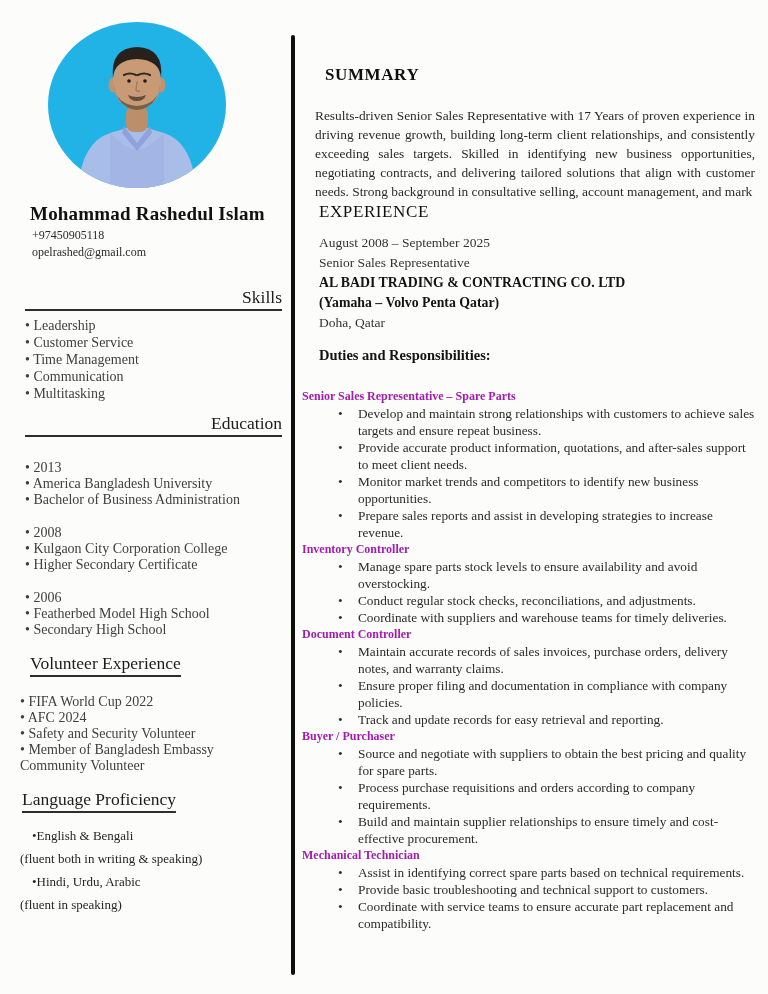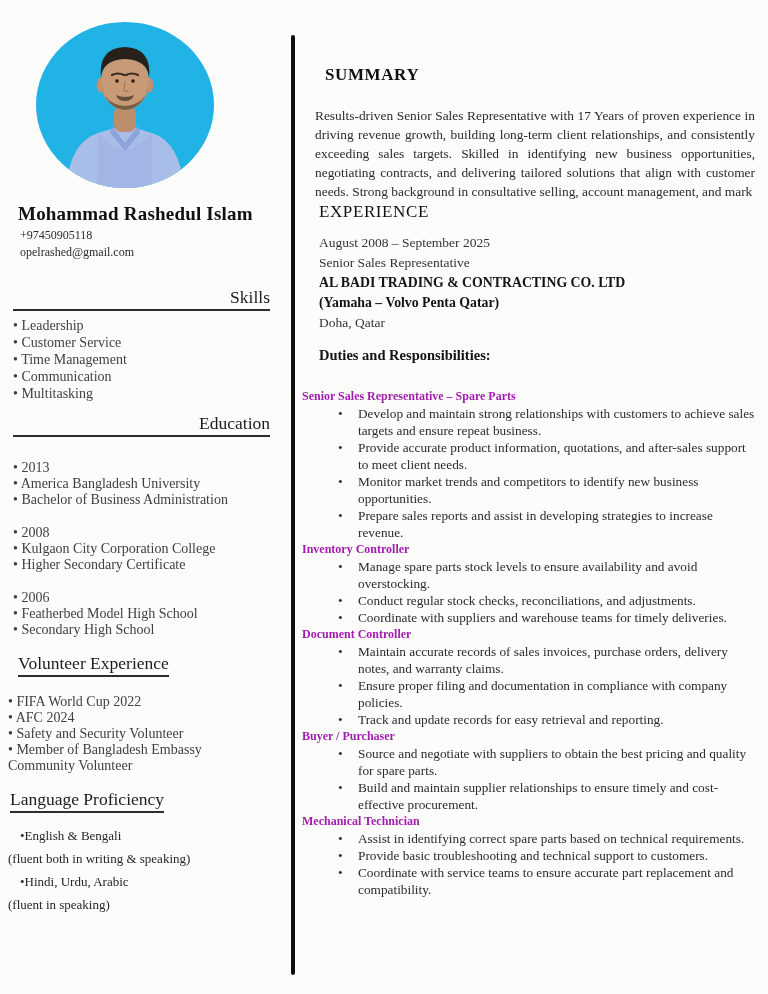--- a/index.html
+++ b/index.html
@@ -14,21 +14,21 @@
   }
 
   
   .divider {
     position: absolute; left: 291px; top: 35px;
     width: 4px; height: 940px;
     background: #0e0e0e; border-radius: 2px;
   }
 
   
-  .left-col { position: absolute; left: 0; top: 0; width: 290px; }
+  .left-col { position: absolute; left: 12px; top: 0; width: 290px; }
 
   .photo-wrap {
     width: 178px; height: 166px;
     margin: 22px 0 0 36px;
     border-radius: 50%;
     overflow: hidden;
   }
   .photo-wrap svg { display: block; }
 
   .name {
@@ -237,20 +237,21 @@
     <div class="role-title">Document Controller</div>
     <ul class="r-bullets">
       <li>Maintain accurate records of sales invoices, purchase orders, delivery notes, and warranty claims.</li>
       <li>Ensure proper filing and documentation in compliance with company policies.</li>
       <li>Track and update records for easy retrieval and reporting.</li>
     </ul>
 
     <div class="role-title">Buyer / Purchaser</div>
     <ul class="r-bullets">
       <li>Source and negotiate with suppliers to obtain the best pricing and quality for spare parts.</li>
+      <li>Process purchase requisitions and orders according to company requirements.</li>
       <li>Build and maintain supplier relationships to ensure timely and cost-effective procurement.</li>
     </ul>
 
     <div class="role-title">Mechanical Technician</div>
     <ul class="r-bullets">
       <li>Assist in identifying correct spare parts based on technical requirements.</li>
       <li>Provide basic troubleshooting and technical support to customers.</li>
       <li>Coordinate with service teams to ensure accurate part replacement and compatibility.</li>
     </ul>
 

